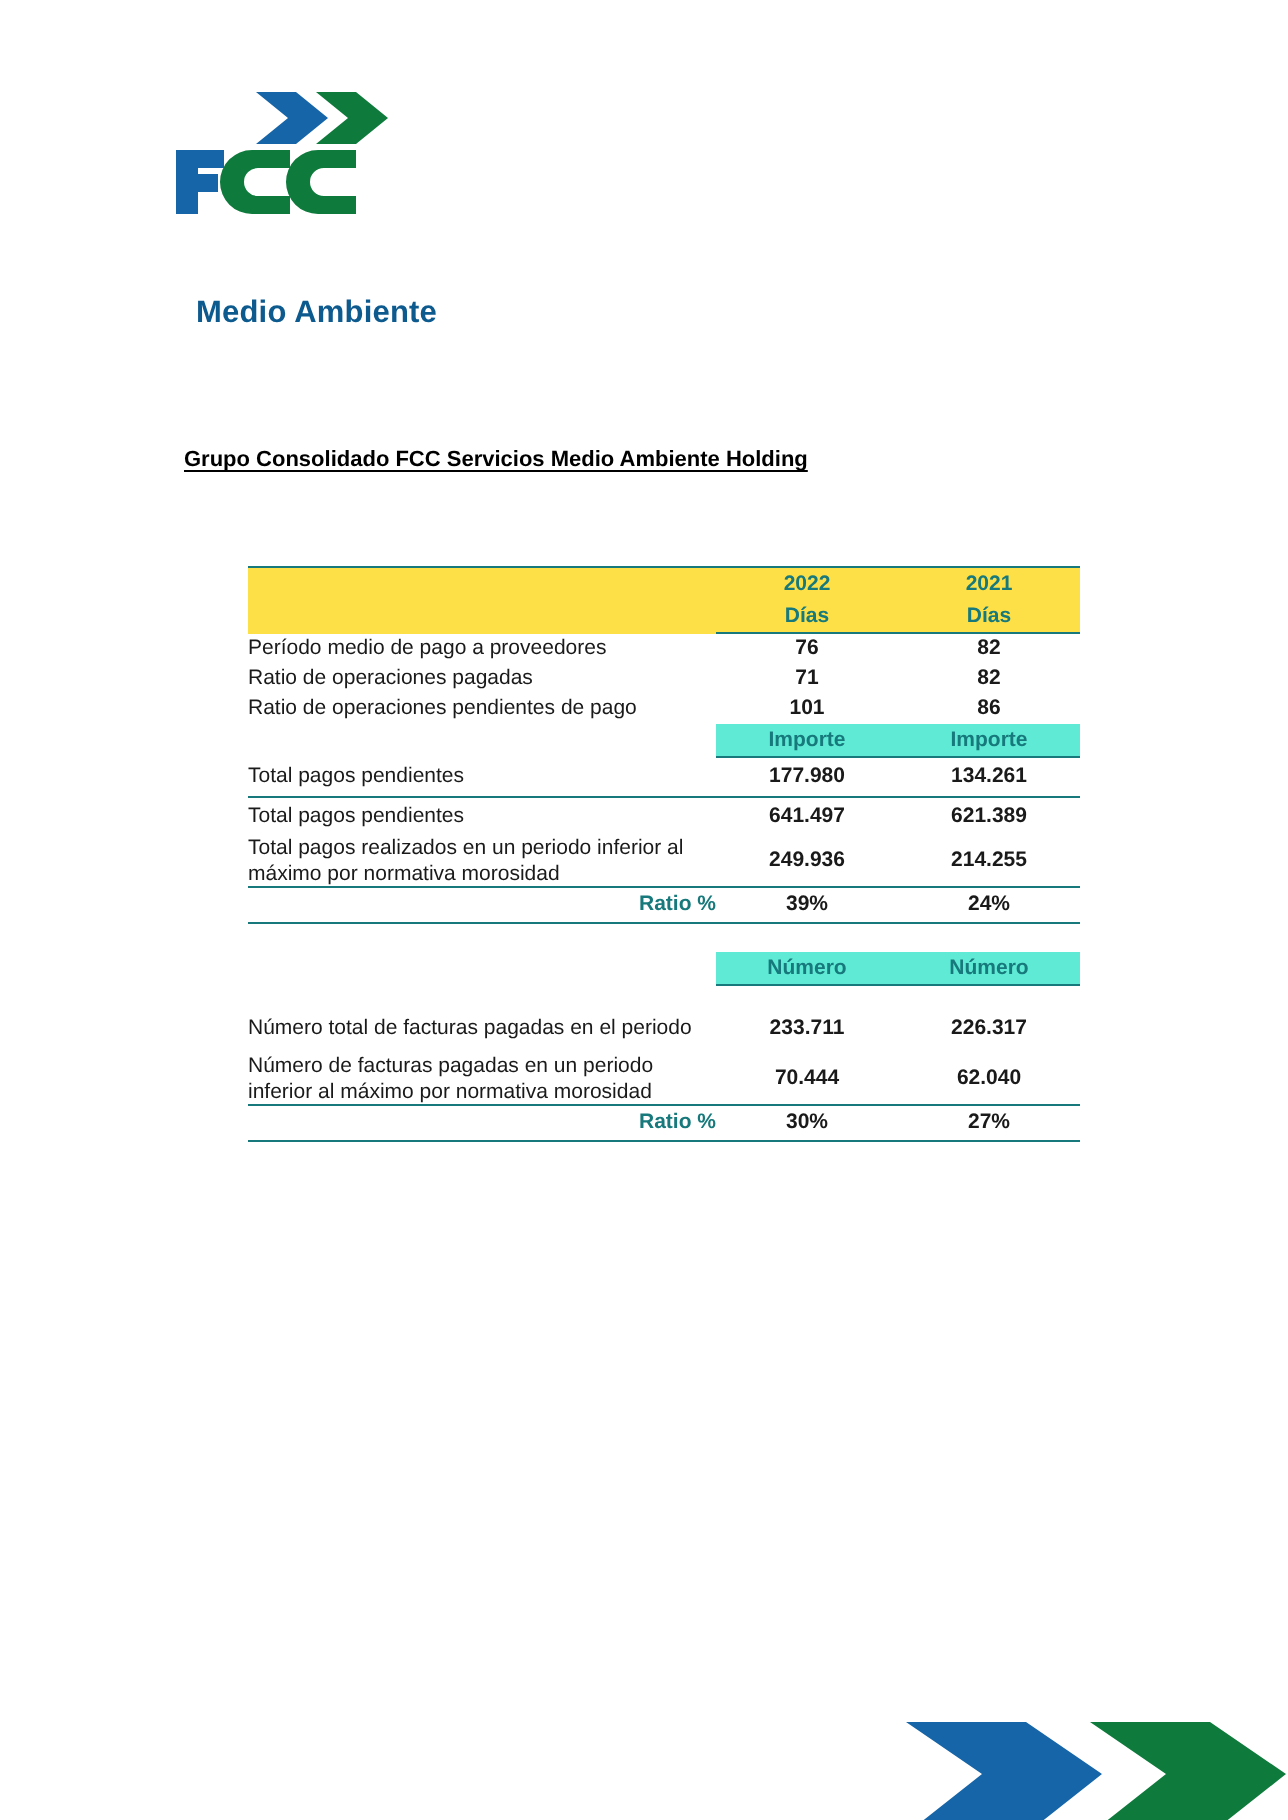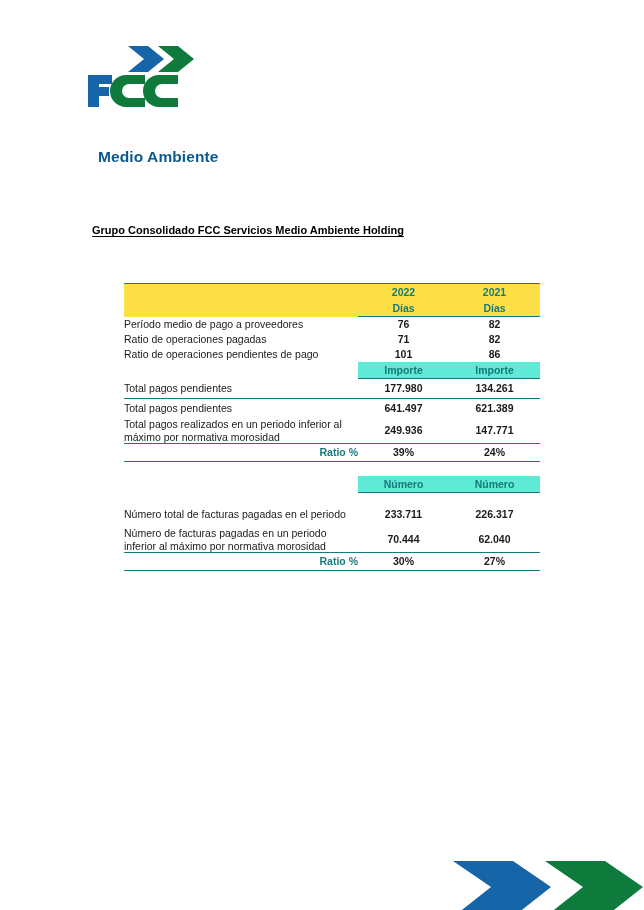--- a/index.html
+++ b/index.html
@@ -191,21 +191,21 @@
         <td class="val">134.261</td>
       </tr>
       <tr class="h-mid">
         <td class="lbl">Total pagos pendientes</td>
         <td class="val">641.497</td>
         <td class="val">621.389</td>
       </tr>
       <tr class="r-under-all h-tall">
         <td class="lbl">Total pagos realizados en un periodo inferior al máximo por normativa morosidad</td>
         <td class="val">249.936</td>
-        <td class="val">147.771</td>
+        <td class="val">214.255</td>
       </tr>
 
       <tr class="r-under-all h-ratio">
         <td class="ratio-lbl">Ratio %</td>
         <td class="val">39%</td>
         <td class="val">24%</td>
       </tr>
 
       <tr class="h-gap2">
         <td class="lbl"></td>

